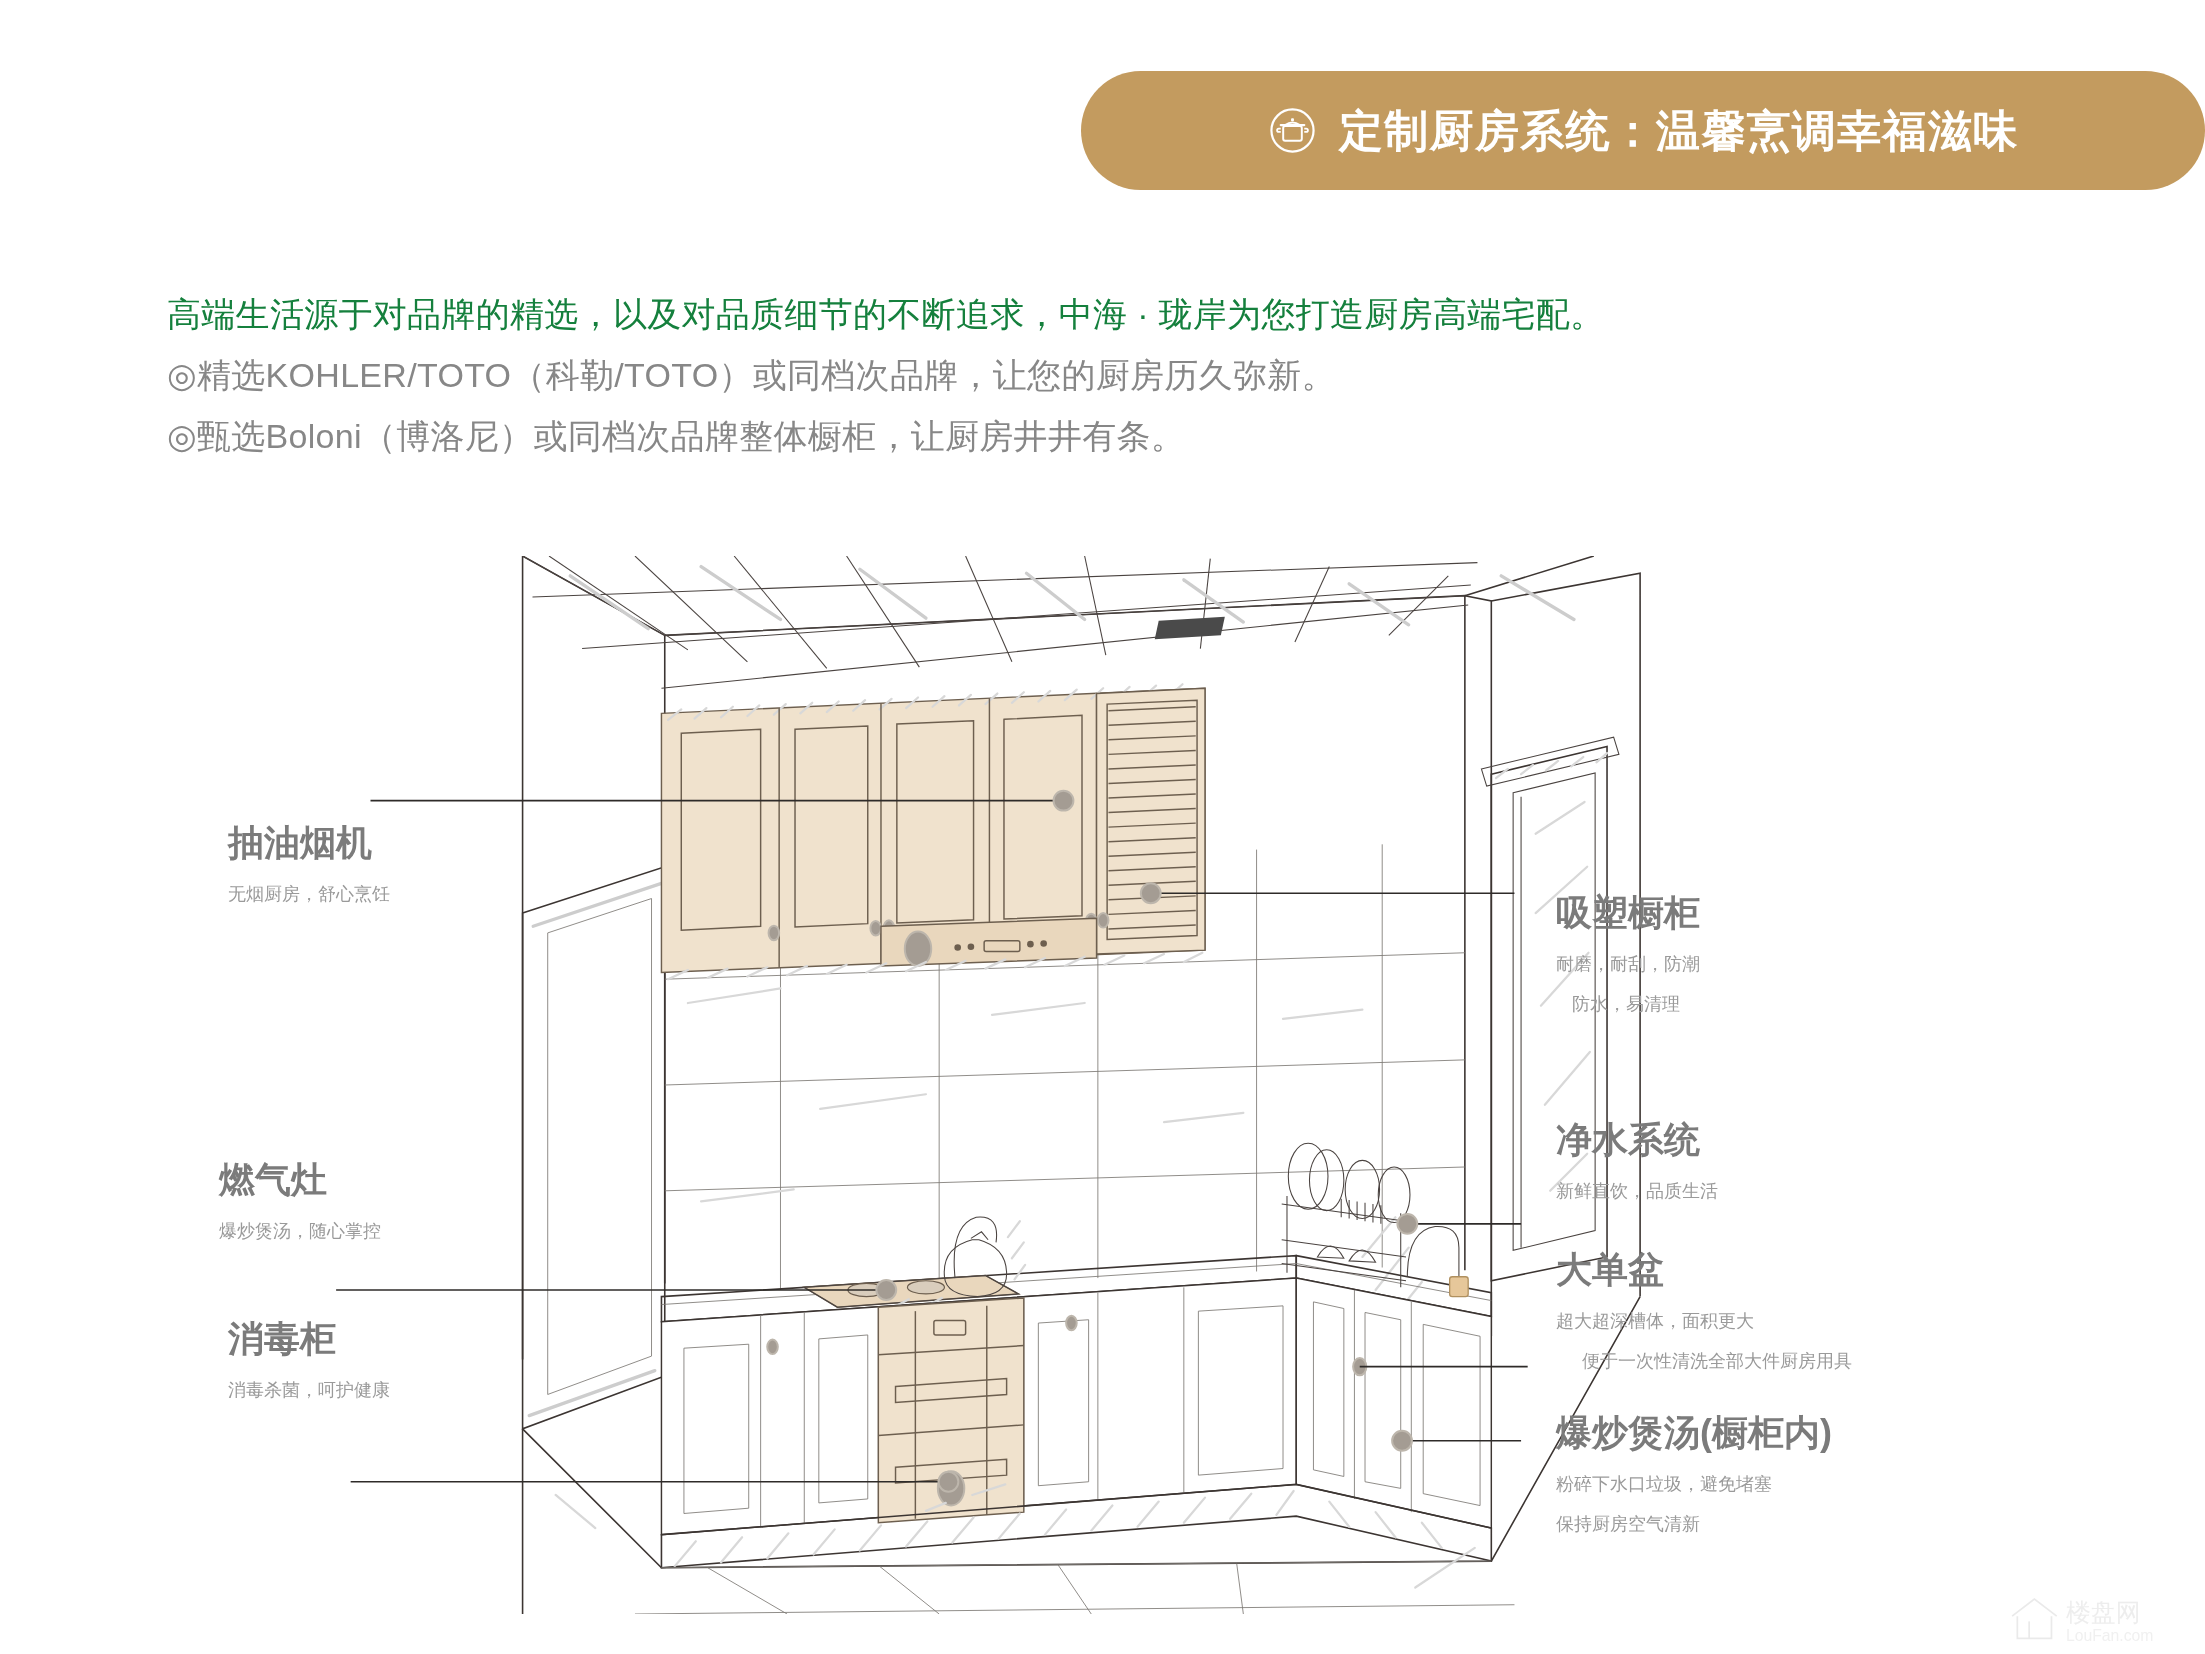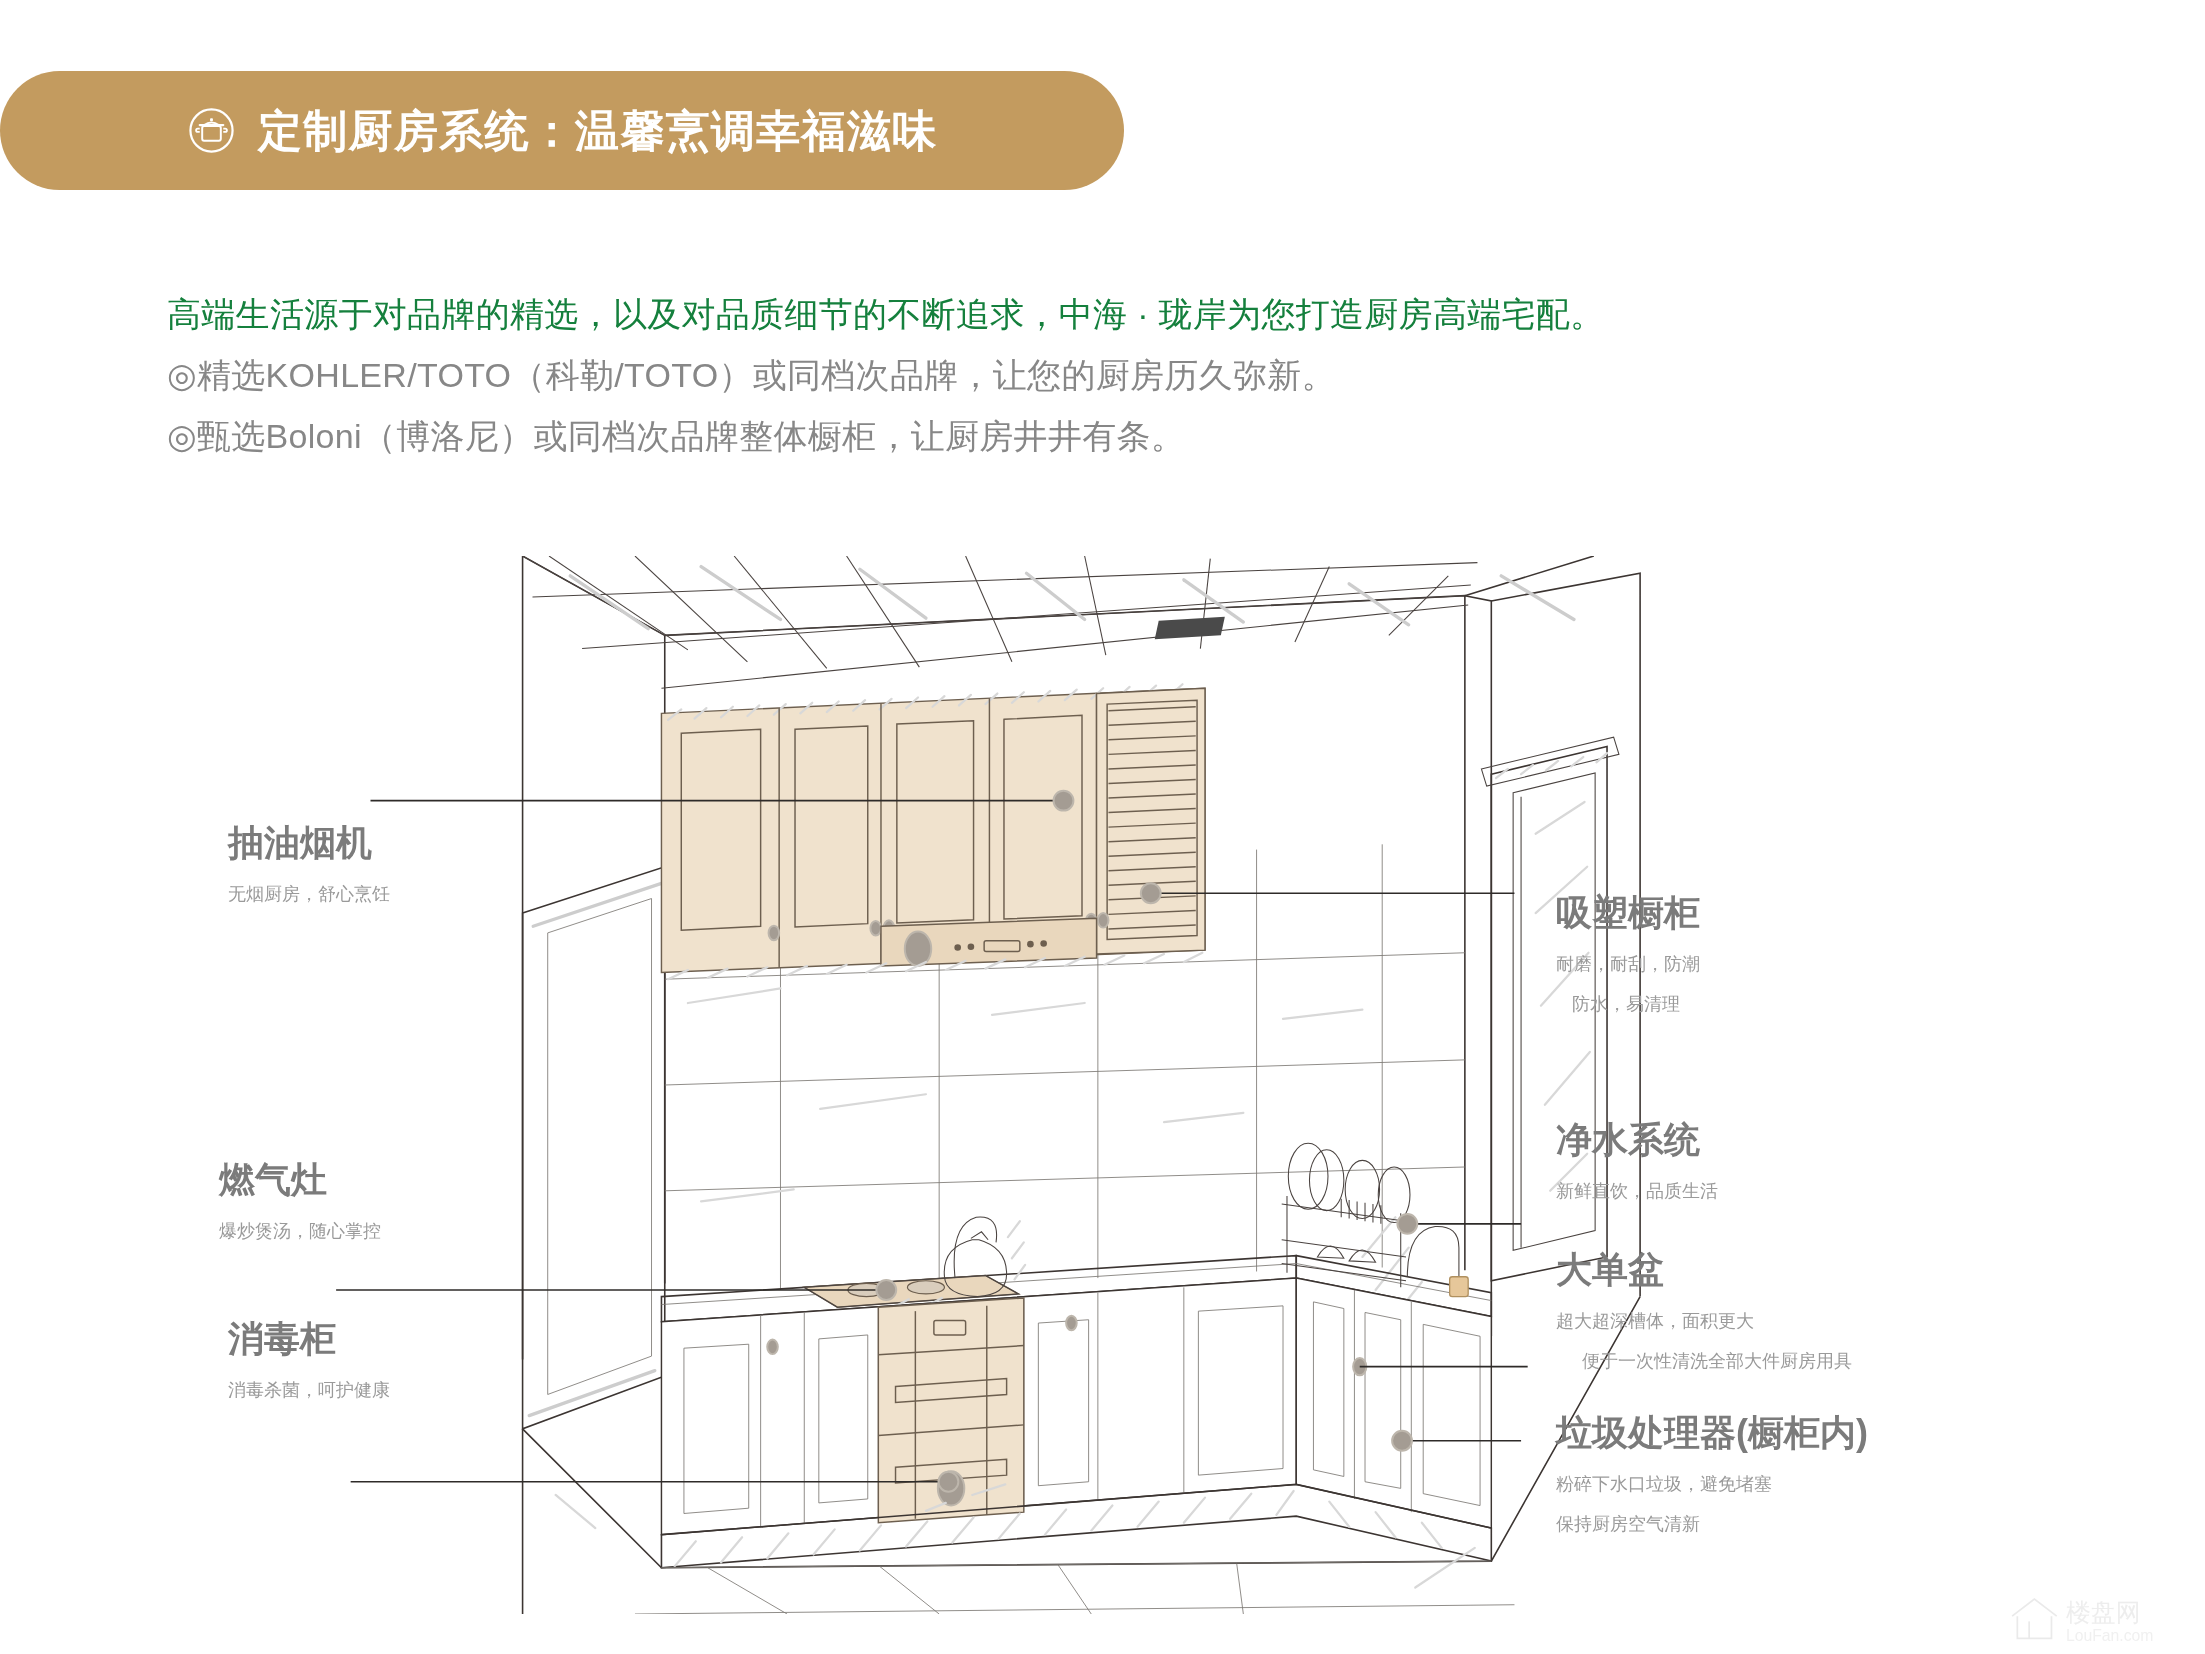--- a/index.html
+++ b/index.html
@@ -14,21 +14,21 @@
     font-family: "Liberation Sans", "DejaVu Sans", sans-serif;
     overflow: hidden;
   }
 
   
   .banner-wrap {
     position: absolute;
     left: 0; right: 0;
     top: 71px;
     display: flex;
-    justify-content: flex-start;
+    justify-content: flex-end;
     border-radius: 31px;
   }
   .banner {
     background: #c39b5f;
     border-radius: 60px;
     height: 119px;
     min-width: 1124px;
     display: flex;
     align-items: center;
     justify-content: center;
@@ -524,21 +524,21 @@
   <div class="desc">新鲜直饮，品质生活</div>
 </div>
 
 <div class="callout right" style="left:1556px; top:1249px;">
   <div class="title">大单盆</div>
   <div class="desc">超大超深槽体，面积更大</div>
   <div class="desc" style="margin-top:0;margin-left:26px;">便于一次性清洗全部大件厨房用具</div>
 </div>
 
 <div class="callout right" style="left:1556px; top:1412px;">
-  <div class="title">垃圾处理器(橱柜内)</div>
+  <div class="title">爆炒煲汤(橱柜内)</div>
   <div class="desc">粉碎下水口垃圾，避免堵塞</div>
   <div class="desc" style="margin-top:0;">保持厨房空气清新</div>
 </div>
 
 <svg class="watermark" viewBox="0 0 270 96">
   <g fill="none" stroke="#d9d9d9" stroke-width="2.6">
     <path d="M14 52 L48 26 L82 52"></path>
     <path d="M22 52 L22 86 L74 86 L74 52"></path>
     <path d="M40 60 L40 86"></path>
   </g>

